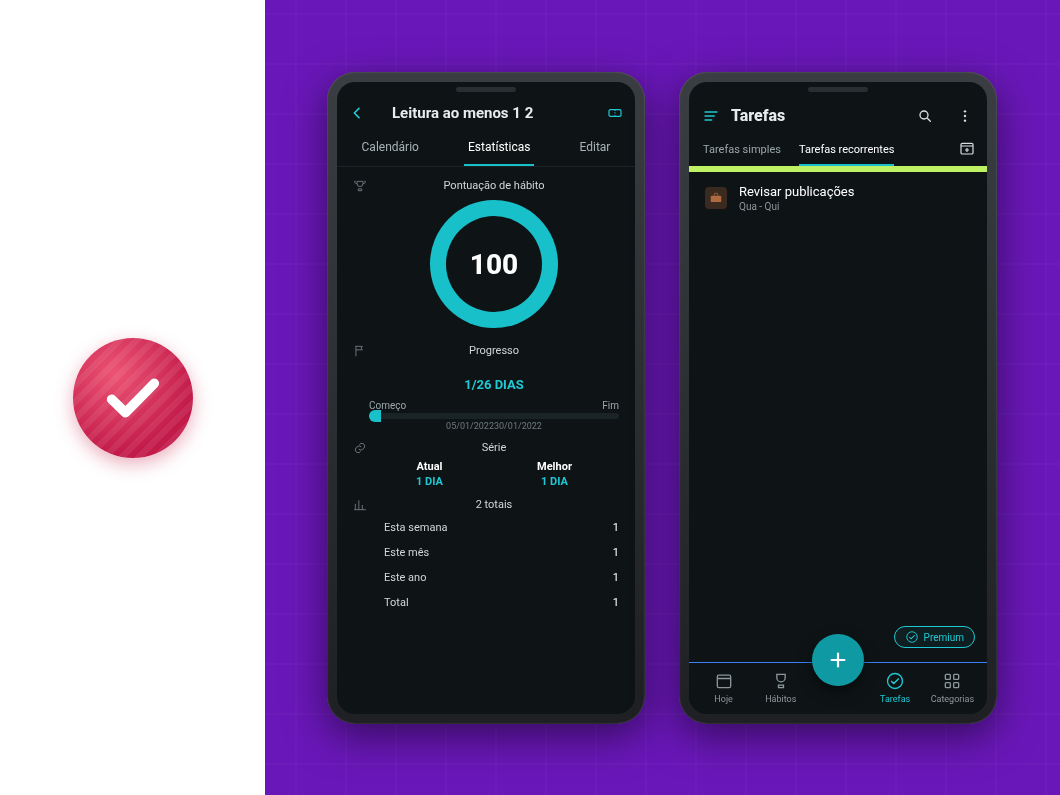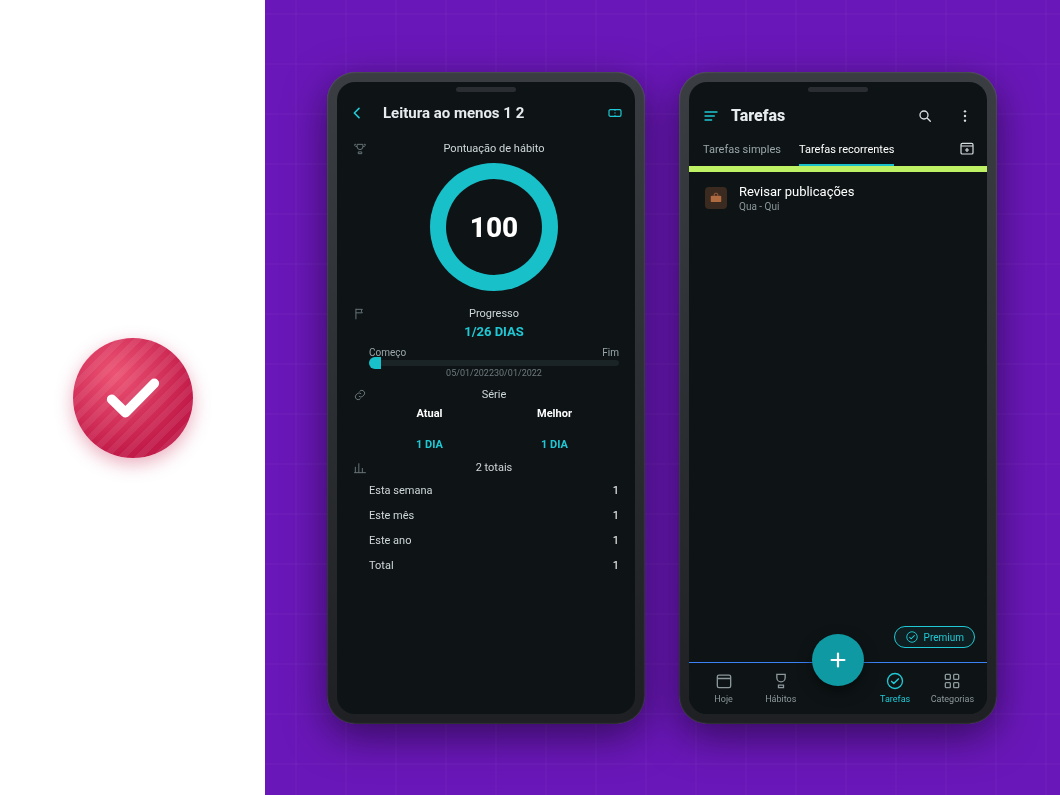--- a/index.html
+++ b/index.html
@@ -83,21 +83,21 @@
     font-size: 12px;
     display: flex; flex-direction: column;
     overflow: hidden;
   }
   .spacer { flex: 1; }
   .accent { color: #1fc8d4; }
 
   
   .p1-header {
     padding: 6px 12px 8px;
-    display: flex; align-items: center; gap: 18px;
+    display: flex; align-items: center; gap: 27px;
   }
   .p1-title { font-size: 15px; font-weight: 700; }
   .tabs3 {
     display: flex; justify-content: space-around;
     border-bottom: 1px solid #1a2326;
     font-size: 12px;
   }
   .tabs3 > div { padding: 10px 4px; color: #a7b2b6; cursor: pointer; }
   .tabs3 > div.active { color: #fff; border-bottom: 2px solid #19bfc9; }
   .p1-body { flex:1; overflow: hidden; padding: 10px 16px 0; display:flex; flex-direction:column; gap: 8px; }
@@ -109,30 +109,30 @@
     display:flex; align-items:center; justify-content:center;
     position:relative;
   }
   .ring::after {
     content:""; position:absolute; inset:16px; border-radius:50%; background:#0e1416;
   }
   .ring span { position:relative; z-index:1; font-size:28px; font-weight:800; color:#fff; }
   .with-icon { display:flex; align-items:flex-start; gap:0; }
   .with-icon .ic { width:16px; color:#6e7a7e; padding-top:2px; }
   .with-icon .rest { flex:1; }
-  .progress-days { text-align:center; font-size:13px; font-weight:700; color:#1fc8d4; margin-top:4px; }
+  .progress-days { text-align:center; font-size:13px; font-weight:700; color:#1fc8d4; margin-top:20px; }
   .range-labels { display:flex; justify-content:space-between; font-size:10px; color:#9aa6aa; margin-top:8px; }
   .range-track { position:relative; height:6px; background:#1a2326; border-radius:3px; margin-top:2px; }
   .range-thumb { position:absolute; left:0; top:-3px; width:12px; height:12px; border-radius:50% 0 0 50%; background:#18c0ca; }
   .date-row { display:flex; justify-content:center; font-size:9px; color:#6e7a7e; margin-top:2px; }
   .streak-row { display:flex; justify-content:space-around; margin-top:6px; }
   .streak-col { text-align:center; }
   .streak-col .lab { font-size:11px; font-weight:700; color:#fff; }
-  .streak-col .val { font-size:11px; font-weight:700; color:#1fc8d4; margin-top:18px; }
-  .totals-list { margin-top:4px; }
+  .streak-col .val { font-size:11px; font-weight:700; color:#1fc8d4; margin-top:2px; }
+  .totals-list { margin-top:4px;margin-left:15px; }
   .totals-list .trow { display:flex; justify-content:space-between; font-size:11px; padding:6px 0; color:#cfd7d9; }
   .totals-list .trow span:last-child { color:#fff; }
 
   
   .p2-header { padding: 8px 14px; display:flex; align-items:center; gap:12px; }
   .p2-title { font-size:16px; font-weight:800; }
   .tabs2 { display:flex; gap:18px; border-bottom:6px solid #bef264; padding:0 14px; font-size:11px; }
   .tabs2 > div { padding:10px 0 8px; color:#9aa6aa; cursor:pointer; }
   .tabs2 > div.active { color:#fff; border-bottom:2px solid #19bfc9; }
   .task-item { display:flex; gap:12px; padding:12px 16px; align-items:center; }
@@ -198,20 +198,25 @@
           <span class="p1-title">Leitura ao menos 1 2</span>
           <span class="spacer"></span>
           <span class="accent">
             <svg class="isvg" viewBox="0 0 24 24">
                 <rect x="3" y="7" width="18" height="10" rx="2" fill="none" stroke="currentColor" stroke-width="1.8"></rect>
                 <path d="M12 7v10" stroke="currentColor" stroke-width="1.4" stroke-dasharray="2 2"></path>
               </svg>
           </span>
         </div>
 
+        <div class="tabs3">
+          <div>Calendário</div>
+          <div class="active">Estatísticas</div>
+          <div>Editar</div>
+        </div>
 
         <div class="p1-body">
 
           <div class="with-icon">
             <span class="ic">
               <svg class="isvg14" viewBox="0 0 24 24">
                   <path d="M7 4h10v4a5 5 0 01-10 0V4zM5 4H3v2a4 4 0 004 2M19 4h2v2a4 4 0 01-4 2M9 17h6v3H9z" fill="none" stroke="currentColor" stroke-width="1.6"></path>
                 </svg>
             </span>
             <div class="rest">

